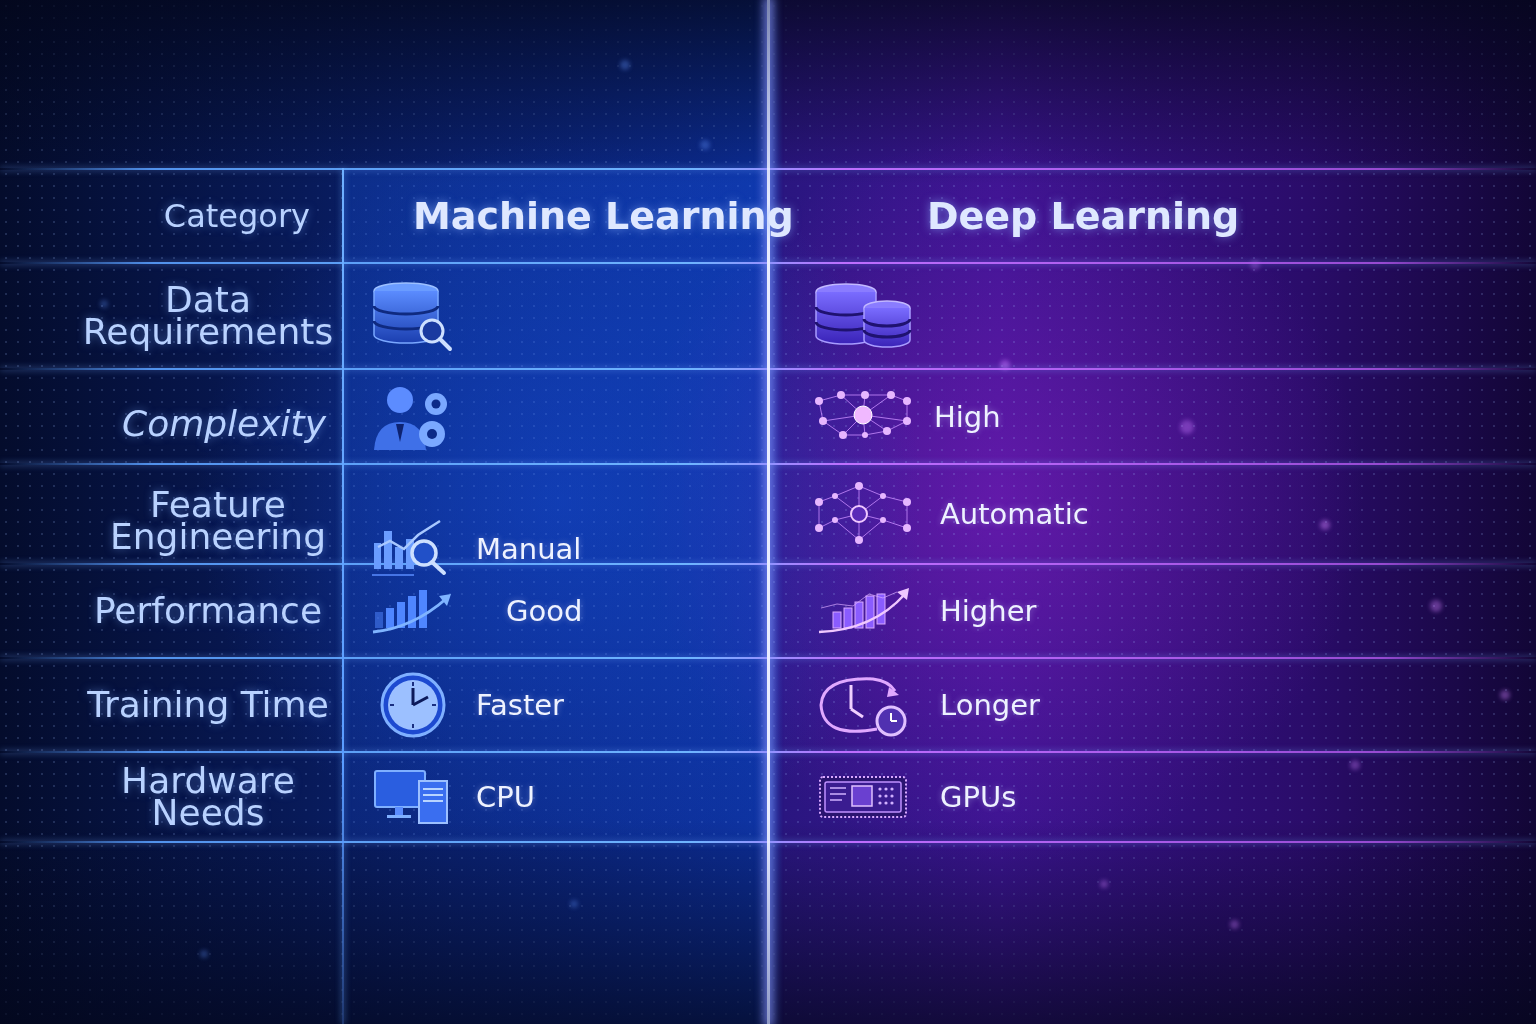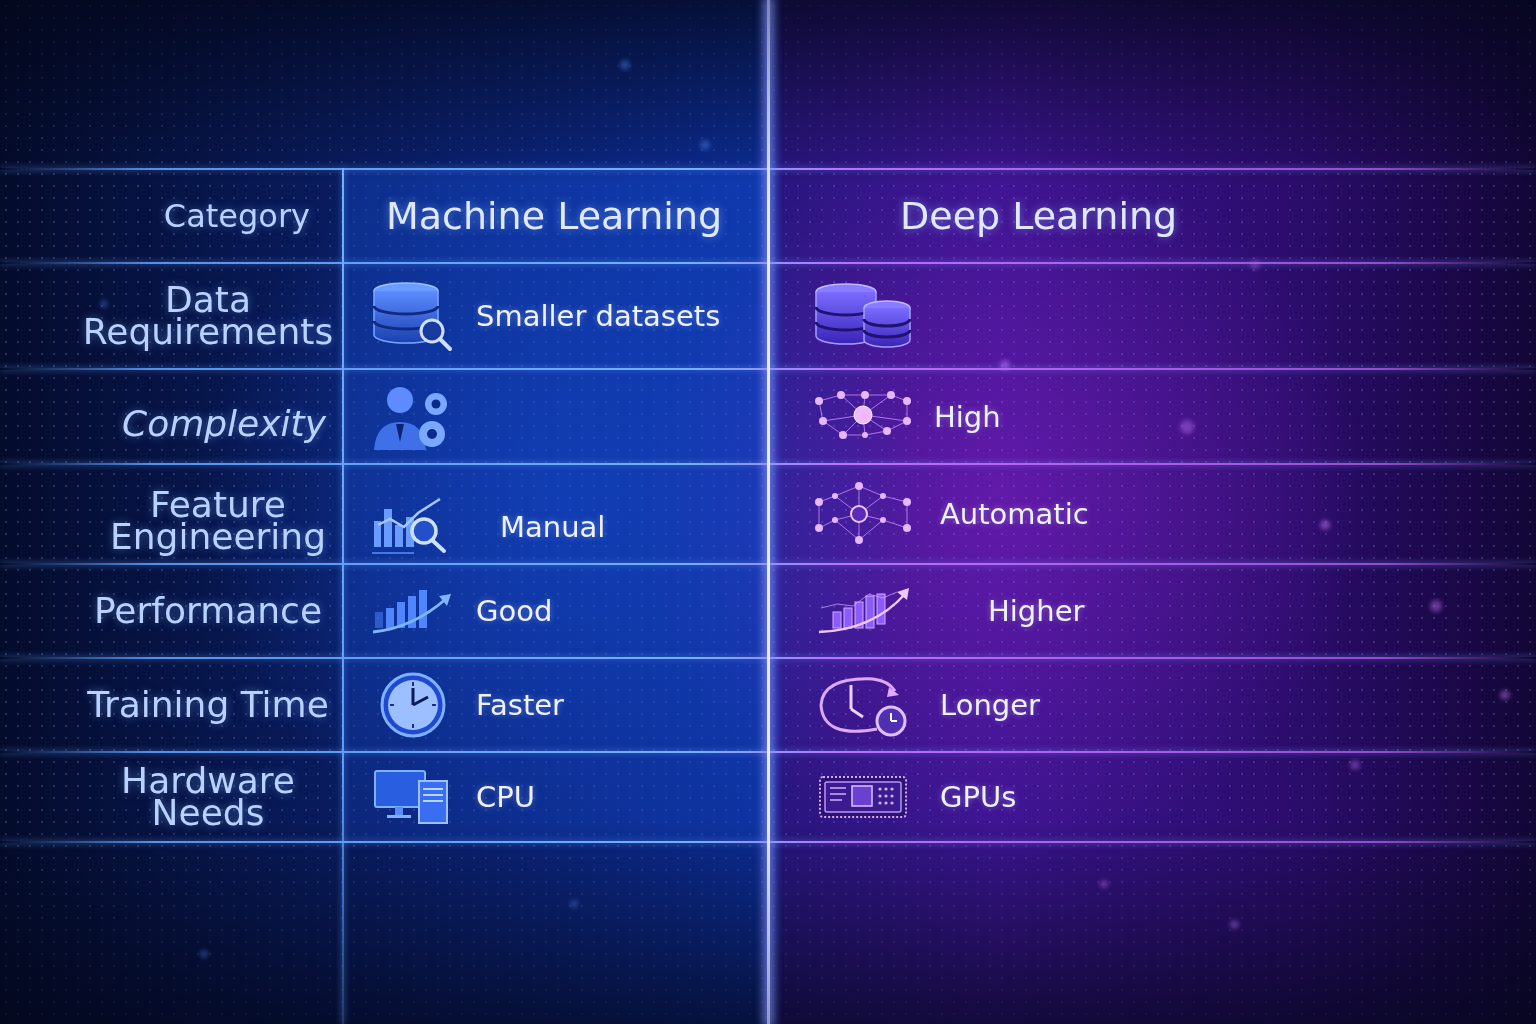--- a/index.html
+++ b/index.html
@@ -24,21 +24,21 @@
     background:linear-gradient(180deg,rgba(200,210,255,0.6),#e8ecff 20%,#e8ecff 80%,rgba(200,210,255,0.7));
     box-shadow:0 0 10px 3px rgba(140,150,255,0.8);}
   .vline-cat{position:absolute;left:342px;top:168px;width:2px;height:856px;
     background:linear-gradient(180deg,#6fb0ff 0%,#5a9cff 70%,rgba(90,150,255,0.3) 100%);
     box-shadow:0 0 6px rgba(100,170,255,0.7);}
   .ml-panel{position:absolute;left:344px;top:168px;width:423px;height:673px;
     background:linear-gradient(180deg,rgba(20,80,220,0.35),rgba(20,70,200,0.25));}
   .cell{position:absolute;display:flex;align-items:center;color:#e8eeff;}
   .cat{justify-content:center;text-align:center;color:#b9d2ff;font-size:36px;line-height:32px;
     text-shadow:0 0 8px rgba(120,170,255,0.5);}
-  .head{font-size:38px;font-weight:normal;color:#dfe8ff;text-shadow:0 0 10px rgba(140,180,255,0.6);}
+  .head{font-size:38px;font-weight:bold;color:#dfe8ff;text-shadow:0 0 10px rgba(140,180,255,0.6);margin-left:27px;}
   .val{font-size:29px;color:#eef2ff;text-shadow:0 0 6px rgba(200,210,255,0.4);}
   .icon{width:90px;height:80px;display:flex;align-items:center;justify-content:center;margin-right:18px;flex:none;}
   .icon svg{overflow:visible;}
 </style>
 </head>
 <body>
 
 <div class="bg"></div>
 <div class="dots"></div>
 <div class="vignette"></div>
@@ -89,21 +89,20 @@
             <stop offset="1" stop-color="#1b3fb0"></stop>
           </linearGradient>
         </defs>
       <ellipse cx="36" cy="10" rx="32" ry="8" fill="#6a9cff" stroke="#9cc0ff" stroke-width="1.5"></ellipse>
       <path d="M4 10 v44 a32 8 0 0 0 64 0 v-44" fill="url(#gdb)" stroke="#7aa8ff" stroke-width="1.5"></path>
       <path d="M4 25 a32 8 0 0 0 64 0 M4 40 a32 8 0 0 0 64 0" fill="none" stroke="#0f2a80" stroke-width="3"></path>
       <circle cx="62" cy="50" r="11" fill="#1a3aa0" stroke="#cde0ff" stroke-width="3"></circle>
       <line x1="70" y1="58" x2="80" y2="68" stroke="#cde0ff" stroke-width="4" stroke-linecap="round"></line>
     </svg>
   </div>
-  <span class="val">Smaller datasets</span>
 </div>
 <div class="cell" style="left:810px;top:264px;height:104px;">
   <div class="icon" style="width:106px">
     <svg width="100" height="66" viewBox="0 0 100 66">
       <defs>
           <linearGradient id="gdp" x1="0" x2="0" y1="0" y2="1">
             <stop offset="0" stop-color="#7a6cff"></stop>
             <stop offset="1" stop-color="#3a23b8"></stop>
           </linearGradient>
         </defs>
@@ -156,21 +155,21 @@
       <circle cx="50" cy="28" r="9" fill="#f0b8ff" stroke="#fff" stroke-width="1"></circle>
     </svg>
   </div>
   <span class="val" style="margin-left:0">High</span>
 </div>
 
 <div class="cell cat" style="left:80px;top:465px;width:276px;height:112px;flex-direction:column;justify-content:center;">
   <span>Feature</span>
   <span>Engineering</span>
 </div>
-<div class="cell" style="left:368px;top:465px;height:124px;gap:24px;">
+<div class="cell" style="left:368px;top:487px;height:124px;">
   <div class="icon">
     <svg width="86" height="60" viewBox="0 0 86 60">
       <g fill="#6a9cff">
           <rect x="4" y="24" width="7" height="26"></rect>
           <rect x="14" y="12" width="8" height="38"></rect>
           <rect x="25" y="28" width="8" height="22"></rect>
           <rect x="36" y="20" width="8" height="30"></rect>
         </g>
       <polyline points="8,28 20,22 34,30 48,16 70,2" fill="none" stroke="#a8c8ff" stroke-width="2.5"></polyline>
       <circle cx="54" cy="34" r="12" fill="#2150c8" stroke="#cde0ff" stroke-width="3.5"></circle>
@@ -198,37 +197,37 @@
           <circle cx="70" cy="36" r="3"></circle>
           <circle cx="94" cy="44" r="4"></circle>
       </g>
       <circle cx="46" cy="30" r="8" fill="#5a2ab8" stroke="#f0c8ff" stroke-width="2"></circle>
     </svg>
   </div>
   <span class="val" style="margin-left:6px">Automatic</span>
 </div>
 
 <div class="cell cat" style="left:70px;top:565px;width:276px;height:92px;">Performance</div>
-<div class="cell" style="left:368px;top:565px;height:92px;">
+<div class="cell" style="left:368px;top:565px;height:92px;gap:30px;">
   <div class="icon">
     <svg width="80" height="46" viewBox="0 0 80 46">
       <g fill="#4f86ff">
           <rect x="2" y="24" width="8" height="16" opacity=".5"></rect>
           <rect x="13" y="20" width="8" height="20"></rect>
           <rect x="24" y="14" width="8" height="26"></rect>
           <rect x="35" y="8" width="8" height="32"></rect>
           <rect x="46" y="2" width="8" height="38"></rect>
         </g>
       <path d="M0 44 Q40 40 74 10" fill="none" stroke="#7fb4ff" stroke-width="3"></path>
       <path d="M66 8 L78 6 L74 18 z" fill="#7fb4ff"></path>
     </svg>
   </div>
   <span class="val">Good</span>
 </div>
-<div class="cell" style="left:810px;top:565px;height:92px;gap:48px;">
+<div class="cell" style="left:810px;top:565px;height:92px;">
   <div class="icon" style="width:106px">
     <svg width="100" height="50" viewBox="0 0 100 50">
       <g fill="#8a5cff" stroke="#d8a8ff" stroke-width="1">
           <rect x="20" y="26" width="8" height="16"></rect>
           <rect x="31" y="22" width="8" height="20"></rect>
           <rect x="42" y="16" width="8" height="26"></rect>
           <rect x="53" y="10" width="8" height="32"></rect>
           <rect x="64" y="8" width="8" height="30"></rect>
         </g>
       <polyline points="8,22 24,18 40,20 56,8 70,12 84,6" fill="none" stroke="#d8a8ff" stroke-width="1" opacity=".7"></polyline>

